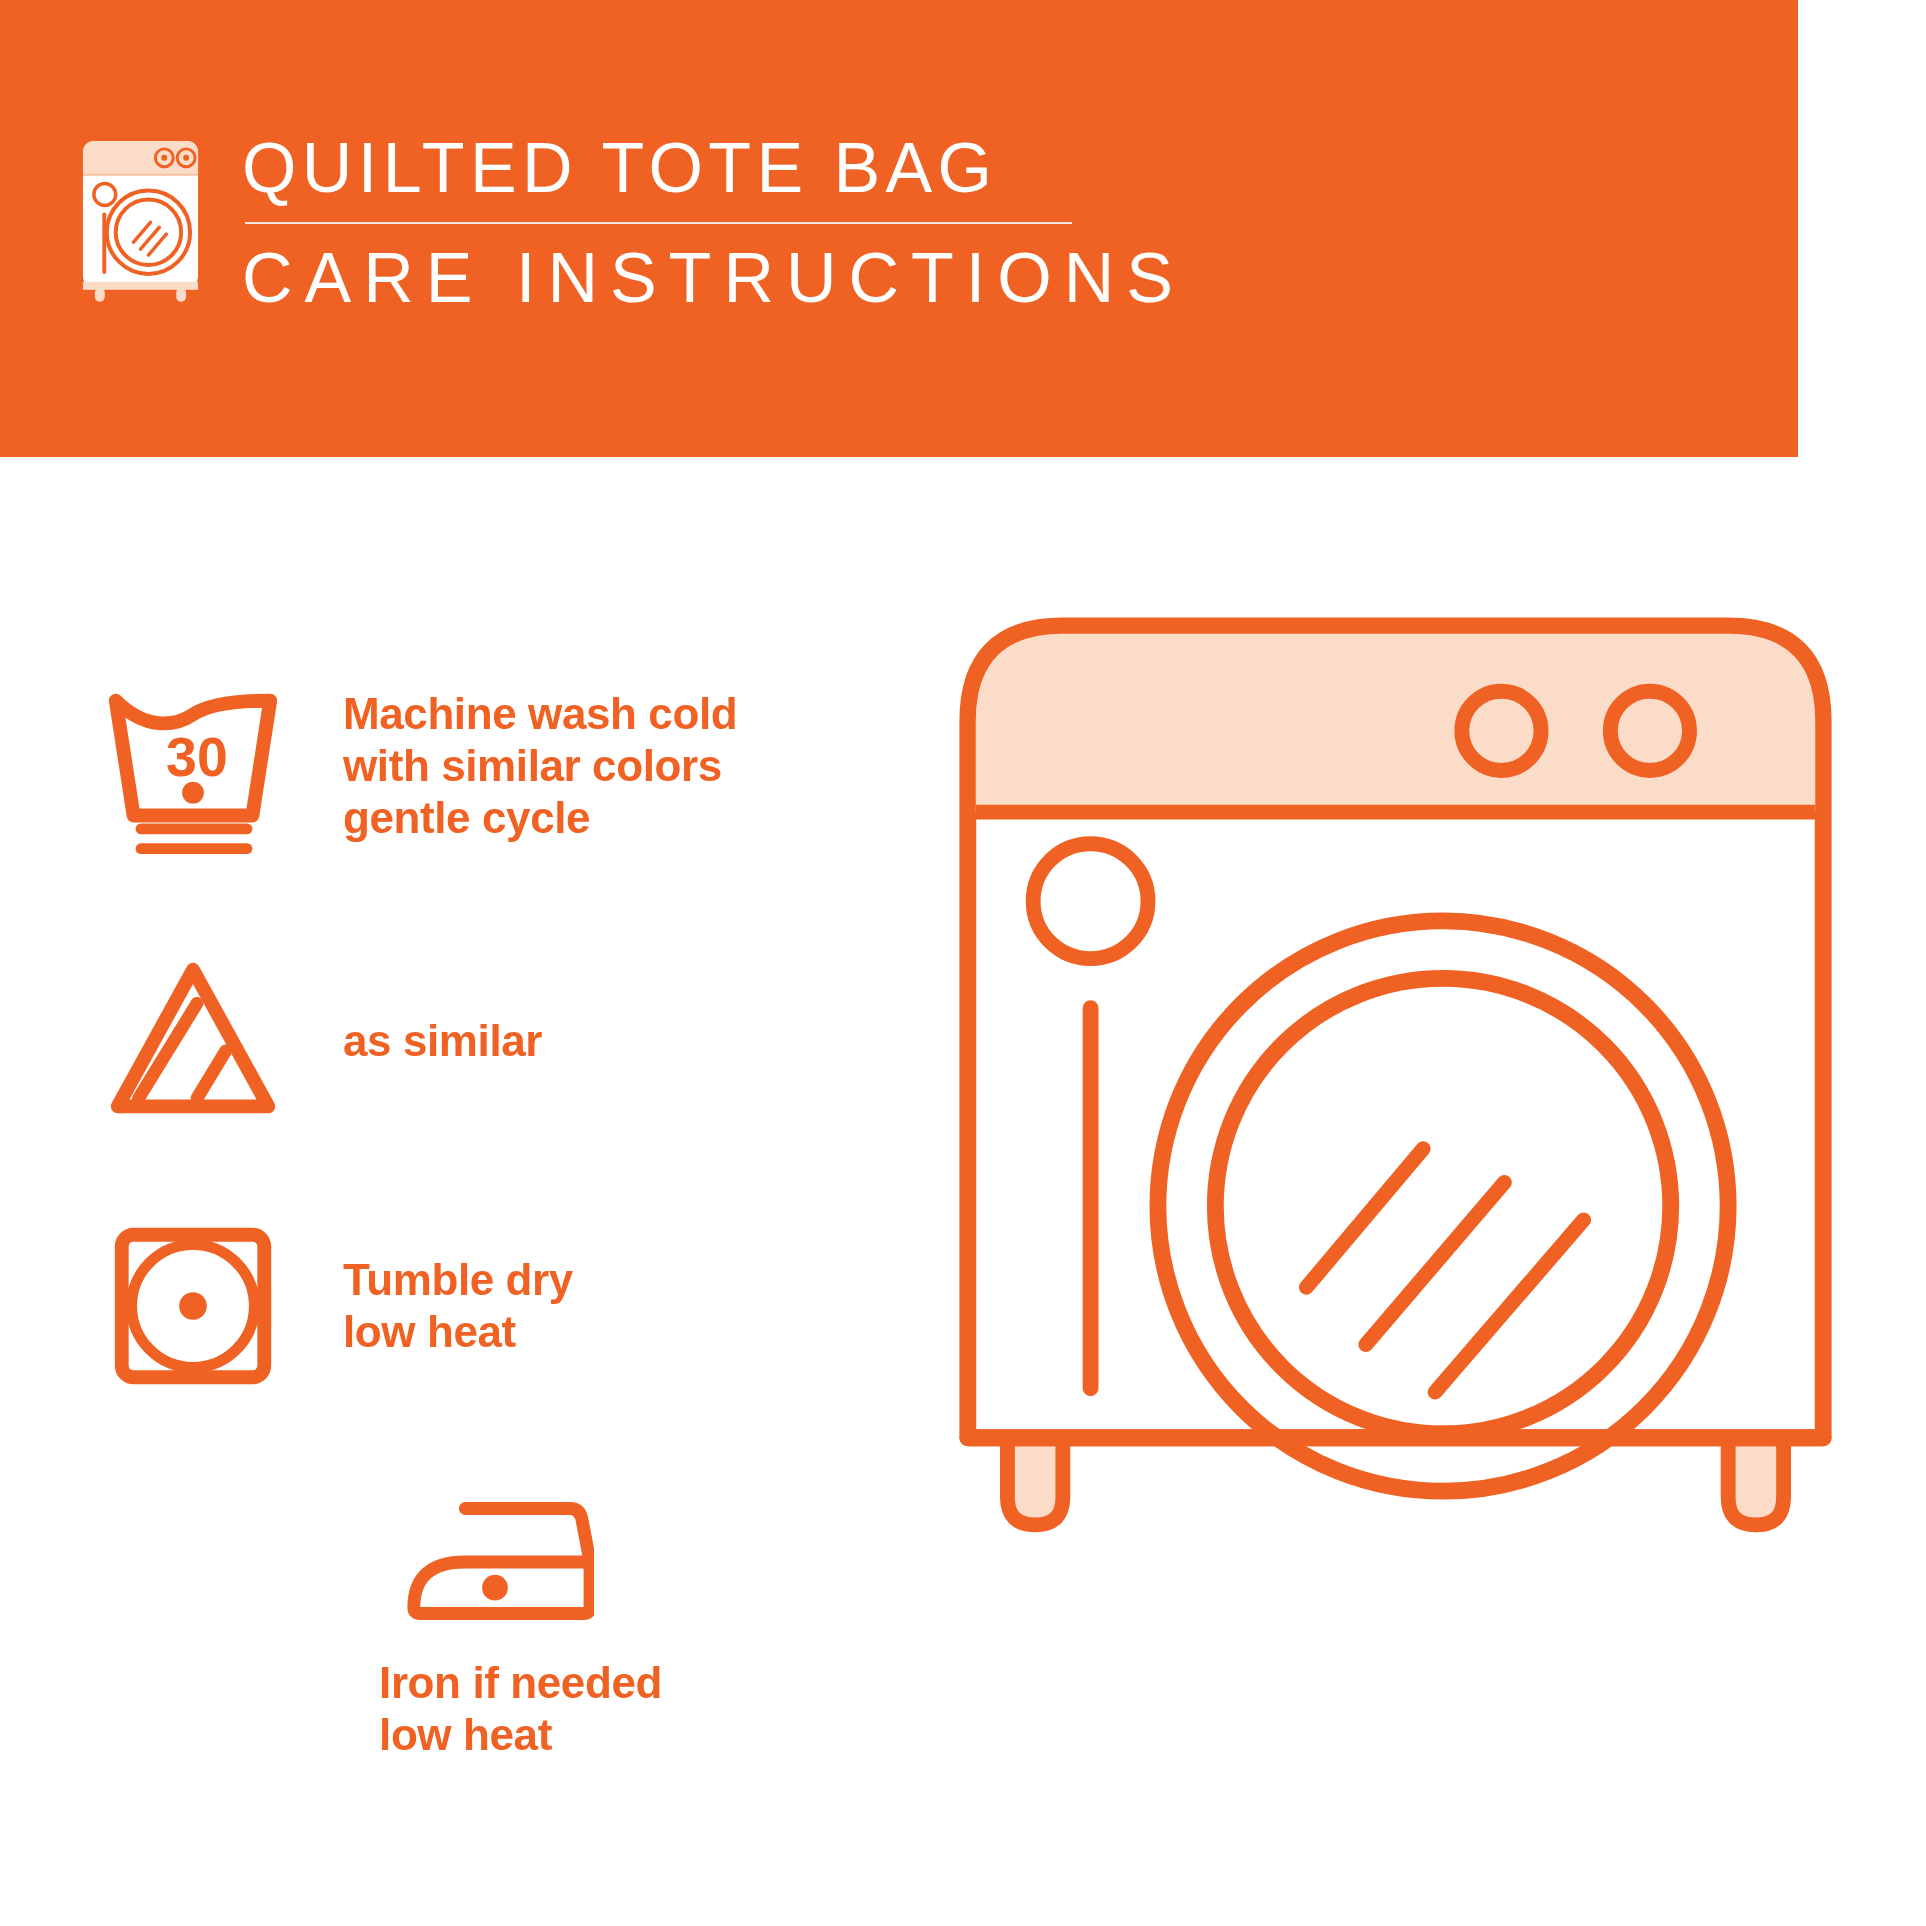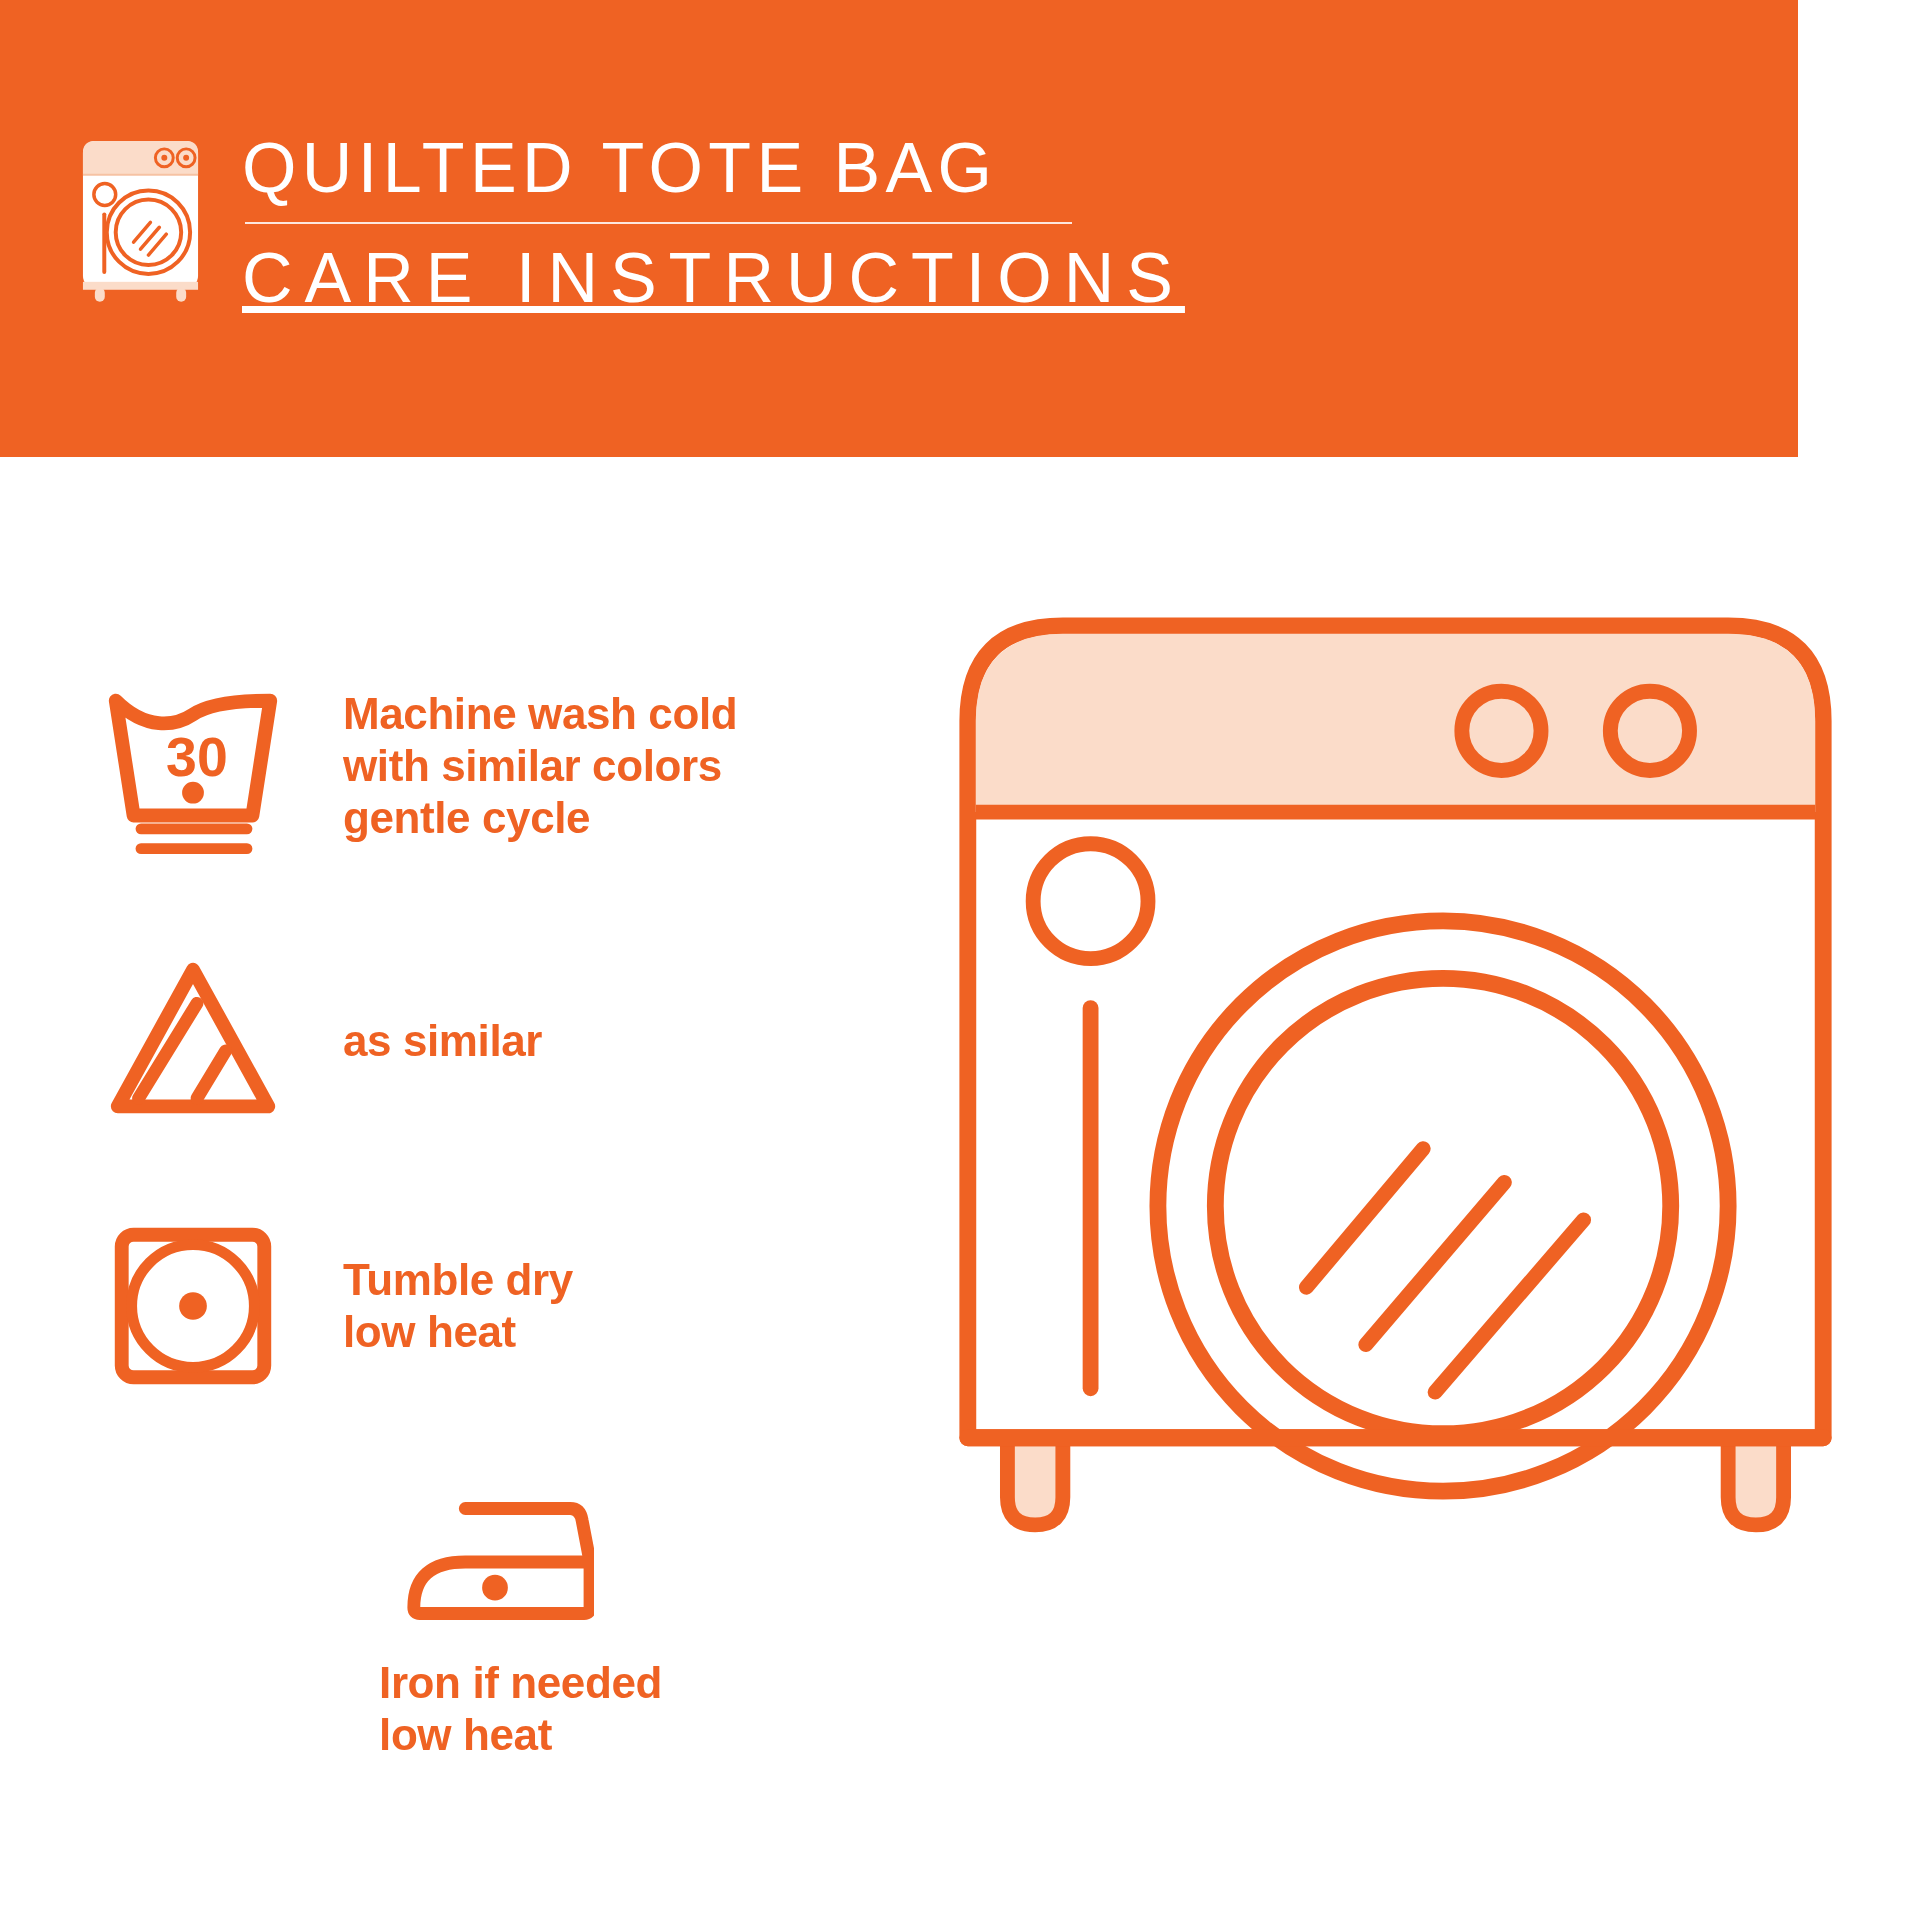--- a/index.html
+++ b/index.html
@@ -61,21 +61,20 @@
     margin: 12px 0 14px 3px;
   }
   .title-sub {
     color: #ffffff;
     font-size: 70px;
     letter-spacing: 12px;
     font-weight: 400;
     line-height: 81px;
     white-space: nowrap;
     font-family: "Liberation Sans", sans-serif;
-    text-decoration: underline;
   }
 
   
   .symbol-list {
     position: absolute;
     left: 0;
     top: 457px;
     width: 931px;
     height: 1469px;
     padding-left: 8px;

